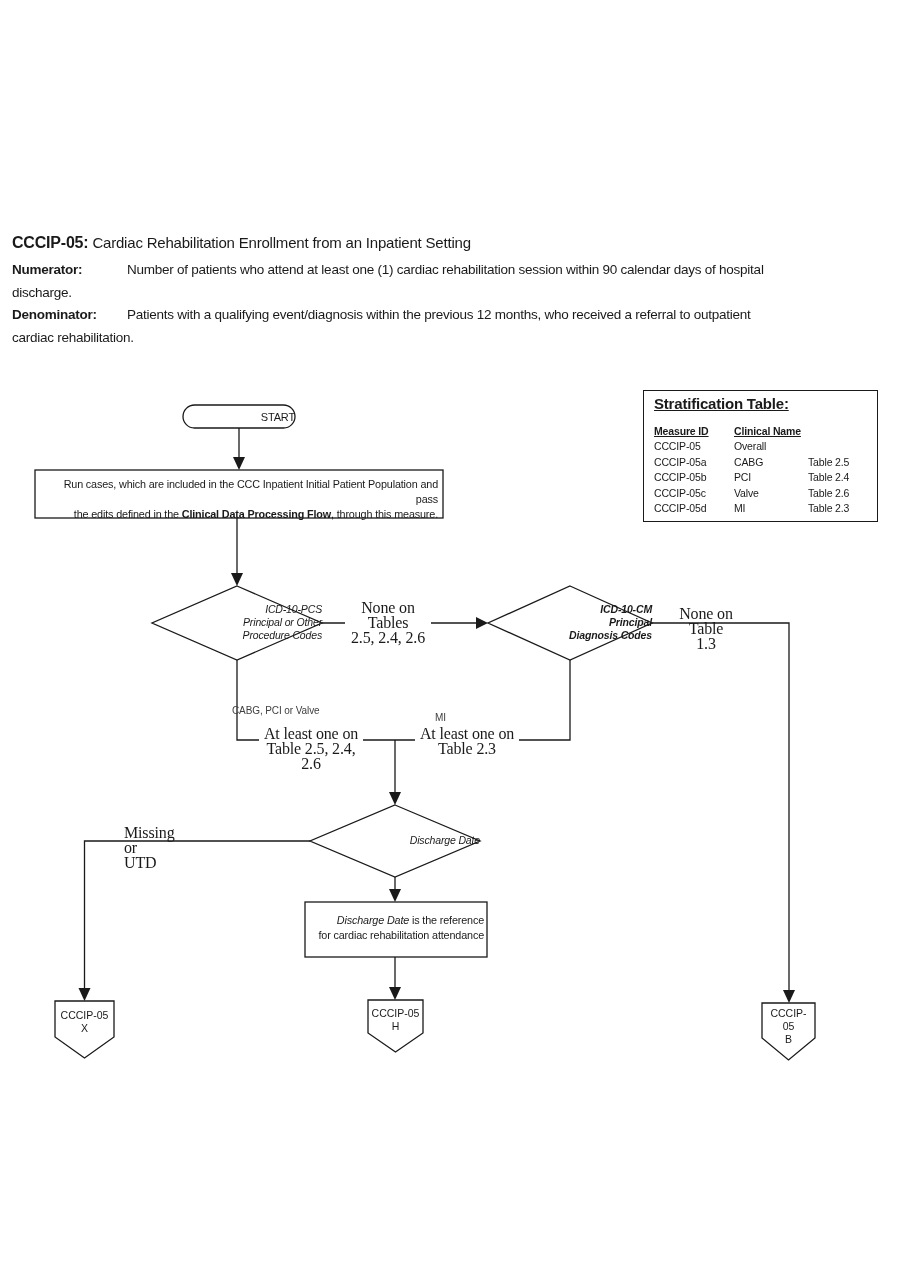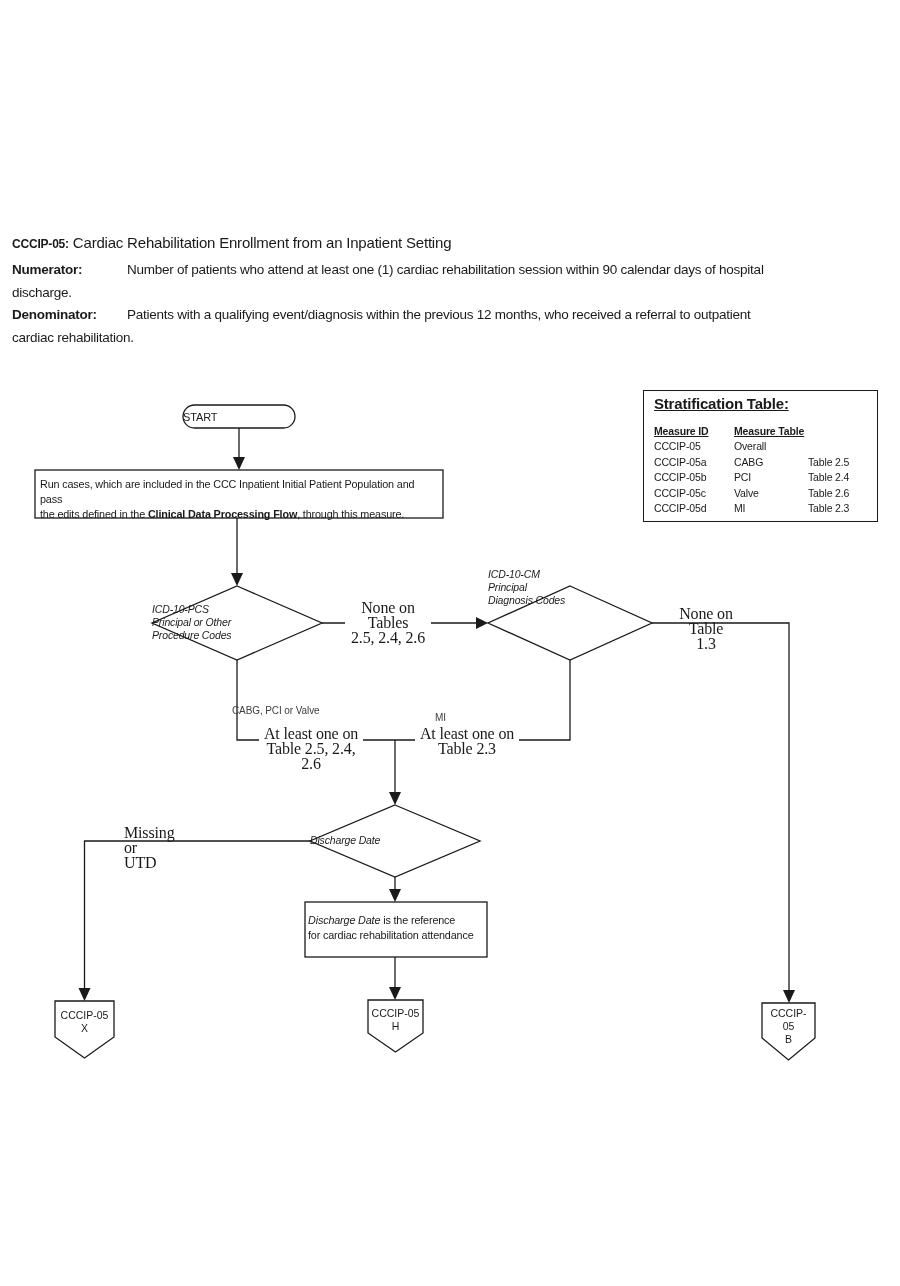--- a/index.html
+++ b/index.html
@@ -1,29 +1,29 @@
 <!DOCTYPE html>
 <html><head>
 <meta charset="utf-8">
 <style>
   html,body{margin:0;padding:0;background:#ffffff;}
   body{width:900px;height:1286px;position:relative;overflow:hidden;
        font-family:"Liberation Sans","DejaVu Sans",sans-serif;color:#1a1a1a;}
   .abs{position:absolute;}
   
   .doc-title{left:12px;top:234px;width:880px;font-size:15px;letter-spacing:-0.2px;white-space:nowrap;}
-  .doc-title .prefix{font-weight:bold;font-size:12px;}
+  .doc-title .prefix{font-weight:bold;font-size:16px;}
   .para{left:12px;width:878px;font-size:13.5px;letter-spacing:-0.25px;line-height:22.5px;}
   .para .plabel{display:inline-block;width:115px;font-weight:bold;}
   .para .ptext{white-space:pre-line;}
   .p-num{top:259px;}
   .p-den{top:304px;}
   
   svg.canvas{left:0;top:0;}
-  .node-text{font-size:10.8px;letter-spacing:-0.15px;text-align:left;white-space:pre-line;line-height:14.5px;}
+  .node-text{font-size:10.8px;letter-spacing:-0.15px;text-align:right;white-space:pre-line;line-height:14.5px;}
   .diamond-text{font-style:italic;line-height:12.8px;font-size:10.5px;}
   .edge-label{font-size:16px;letter-spacing:-0.15px;text-align:center;white-space:pre-line;line-height:14.8px;font-family:Liberation Serif, serif;}
   .bg-white{background:#ffffff;}
   .blue-label{color:#404040;font-size:10px;letter-spacing:-0.1px;text-align:left;white-space:nowrap;}
   .pent-label{font-size:10.5px;text-align:center;white-space:pre-line;line-height:13.2px;}
   .b1{line-height:14.8px;}
   
   .strat-box{left:643px;top:390px;width:235px;height:132px;border:1.5px solid #1a1a1a;box-sizing:border-box;background:#fff;}
   .strat-title{margin:4px 0 0 10px;font-size:15px;font-weight:bold;text-decoration:underline;letter-spacing:-0.2px;}
   .strat-grid{margin:12px 0 0 10px;display:grid;grid-template-columns:80px 74px 64px;
@@ -88,21 +88,21 @@
 
 <div class="abs node-text" style="left:183px;top:410px;width:112px;font-size:11px;">START</div>
 
 <div class="abs node-text b1" style="left:40px;top:477px;width:398px;"><span>Run cases, which are included in the CCC Inpatient Initial Patient Population and pass
 the edits defined in the </span><b>Clinical Data Processing Flow</b><span>, through this measure.</span></div>
 
 <div class="abs node-text diamond-text" style="left:152px;top:603px;width:170px;">ICD-10-PCS
 Principal or Other
 Procedure Codes</div>
 
-<div class="abs node-text diamond-text" style="left:488px;top:568px;width:164px;">ICD-10-CM
+<div class="abs node-text diamond-text" style="left:488px;top:603px;width:164px;font-weight:bold;">ICD-10-CM
 Principal
 Diagnosis Codes</div>
 
 <div class="abs edge-label bg-white" style="left:345px;top:601px;width:86px;">None on
 Tables
 2.5, 2.4, 2.6</div>
 
 <div class="abs edge-label" style="left:663px;top:607px;width:86px;">None on Table
 1.3</div>
 
@@ -129,21 +129,21 @@
 <div class="abs pent-label" style="left:368px;top:1007px;width:55px;">CCCIP-05
 H</div>
 <div class="abs pent-label" style="left:762px;top:1007px;width:53px;">CCCIP-
 05
 B</div>
 
 <div class="abs strat-box">
   <div class="strat-title">Stratification Table:</div>
   <div class="strat-grid">
     <span class="hdr">Measure ID</span>
-    <span class="hdr">Measure Table</span>
+    <span class="hdr">Clinical Name</span>
     <span></span>
 
     <span>CCCIP-05</span>
     <span>Overall</span>
     <span></span>
 
     <span>CCCIP-05a</span>
     <span>CABG</span>
     <span>Table 2.5</span>
 

